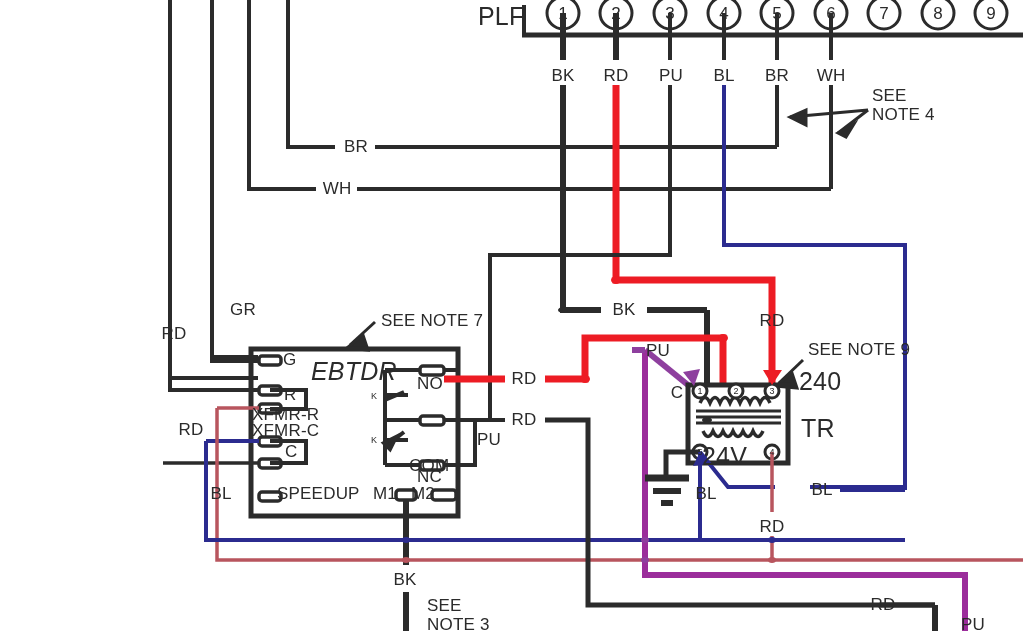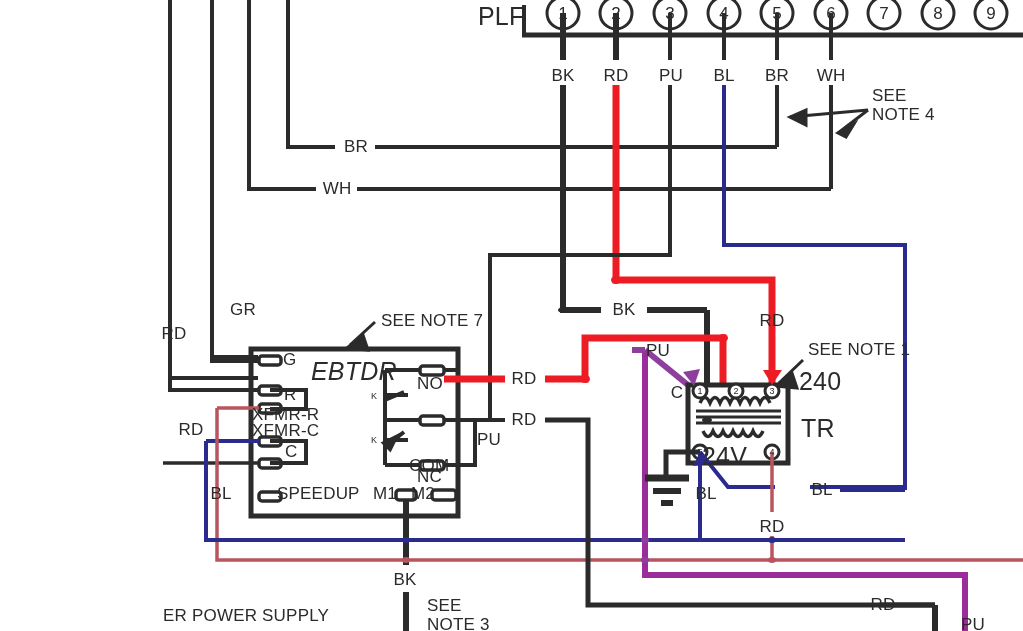--- a/index.html
+++ b/index.html
@@ -244,21 +244,21 @@
   <div class="lbl ctr" style="left:563px;top:76px;">BK</div>
   <div class="lbl ctr" style="left:616px;top:76px;">RD</div>
   <div class="lbl ctr" style="left:671px;top:76px;">PU</div>
   <div class="lbl ctr" style="left:724px;top:76px;">BL</div>
   <div class="lbl ctr" style="left:777px;top:76px;">BR</div>
   <div class="lbl ctr" style="left:831px;top:76px;">WH</div>
 
   <div class="lbl" style="left:872px;top:86px;white-space:pre;">SEE
 NOTE 4</div>
   <div class="lbl" style="left:381px;top:311px;">SEE NOTE 7</div>
-  <div class="lbl" style="left:808px;top:340px;">SEE NOTE 1</div>
+  <div class="lbl" style="left:808px;top:340px;">SEE NOTE 9</div>
   <div class="lbl" style="left:427px;top:596px;white-space:pre;">SEE
 NOTE 3</div>
 
   <div class="lbl ctr" style="left:356px;top:147px;">BR</div>
   <div class="lbl ctr" style="left:337px;top:189px;">WH</div>
 
   <div class="lbl ctr" style="left:174px;top:334px;">RD</div>
   <div class="lbl ctr" style="left:214px;top:310px;margin-left:29px;">GR</div>
   <div class="lbl ctr" style="left:191px;top:430px;">RD</div>
   <div class="lbl ctr" style="left:221px;top:494px;">BL</div>
@@ -301,15 +301,14 @@
   <div class="lbl tiny ctr" style="left:772px;top:452px;">4</div>
 
   <div class="lbl ctr" style="left:706px;top:494px;">BL</div>
   <div class="lbl ctr" style="left:822px;top:490px;">BL</div>
   <div class="lbl ctr" style="left:772px;top:527px;">RD</div>
 
   <div class="lbl ctr" style="left:405px;top:580px;">BK</div>
   <div class="lbl ctr" style="left:883px;top:605px;">RD</div>
   <div class="lbl ctr" style="left:973px;top:625px;">PU</div>
 
-  <div class="lbl" style="left:163px;top:606px;">ER POWER SUPPLY</div>
 
 </div>
 
 </body></html>

